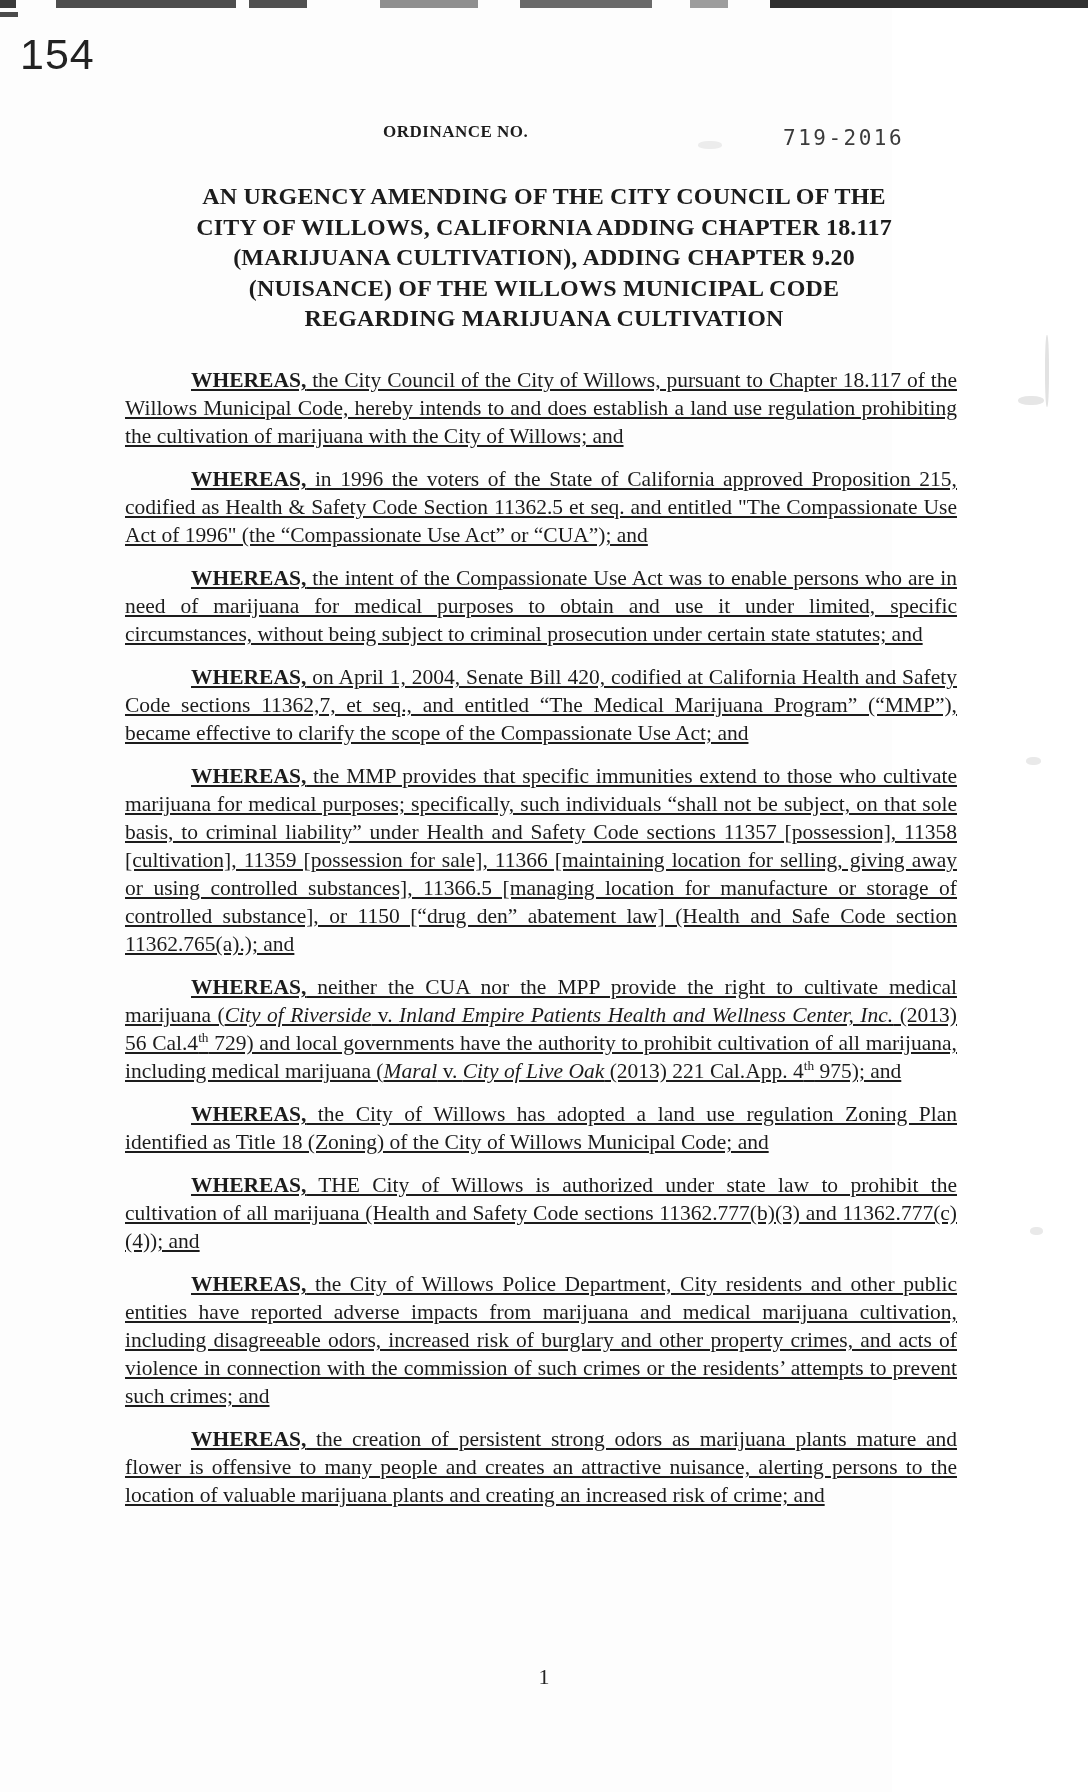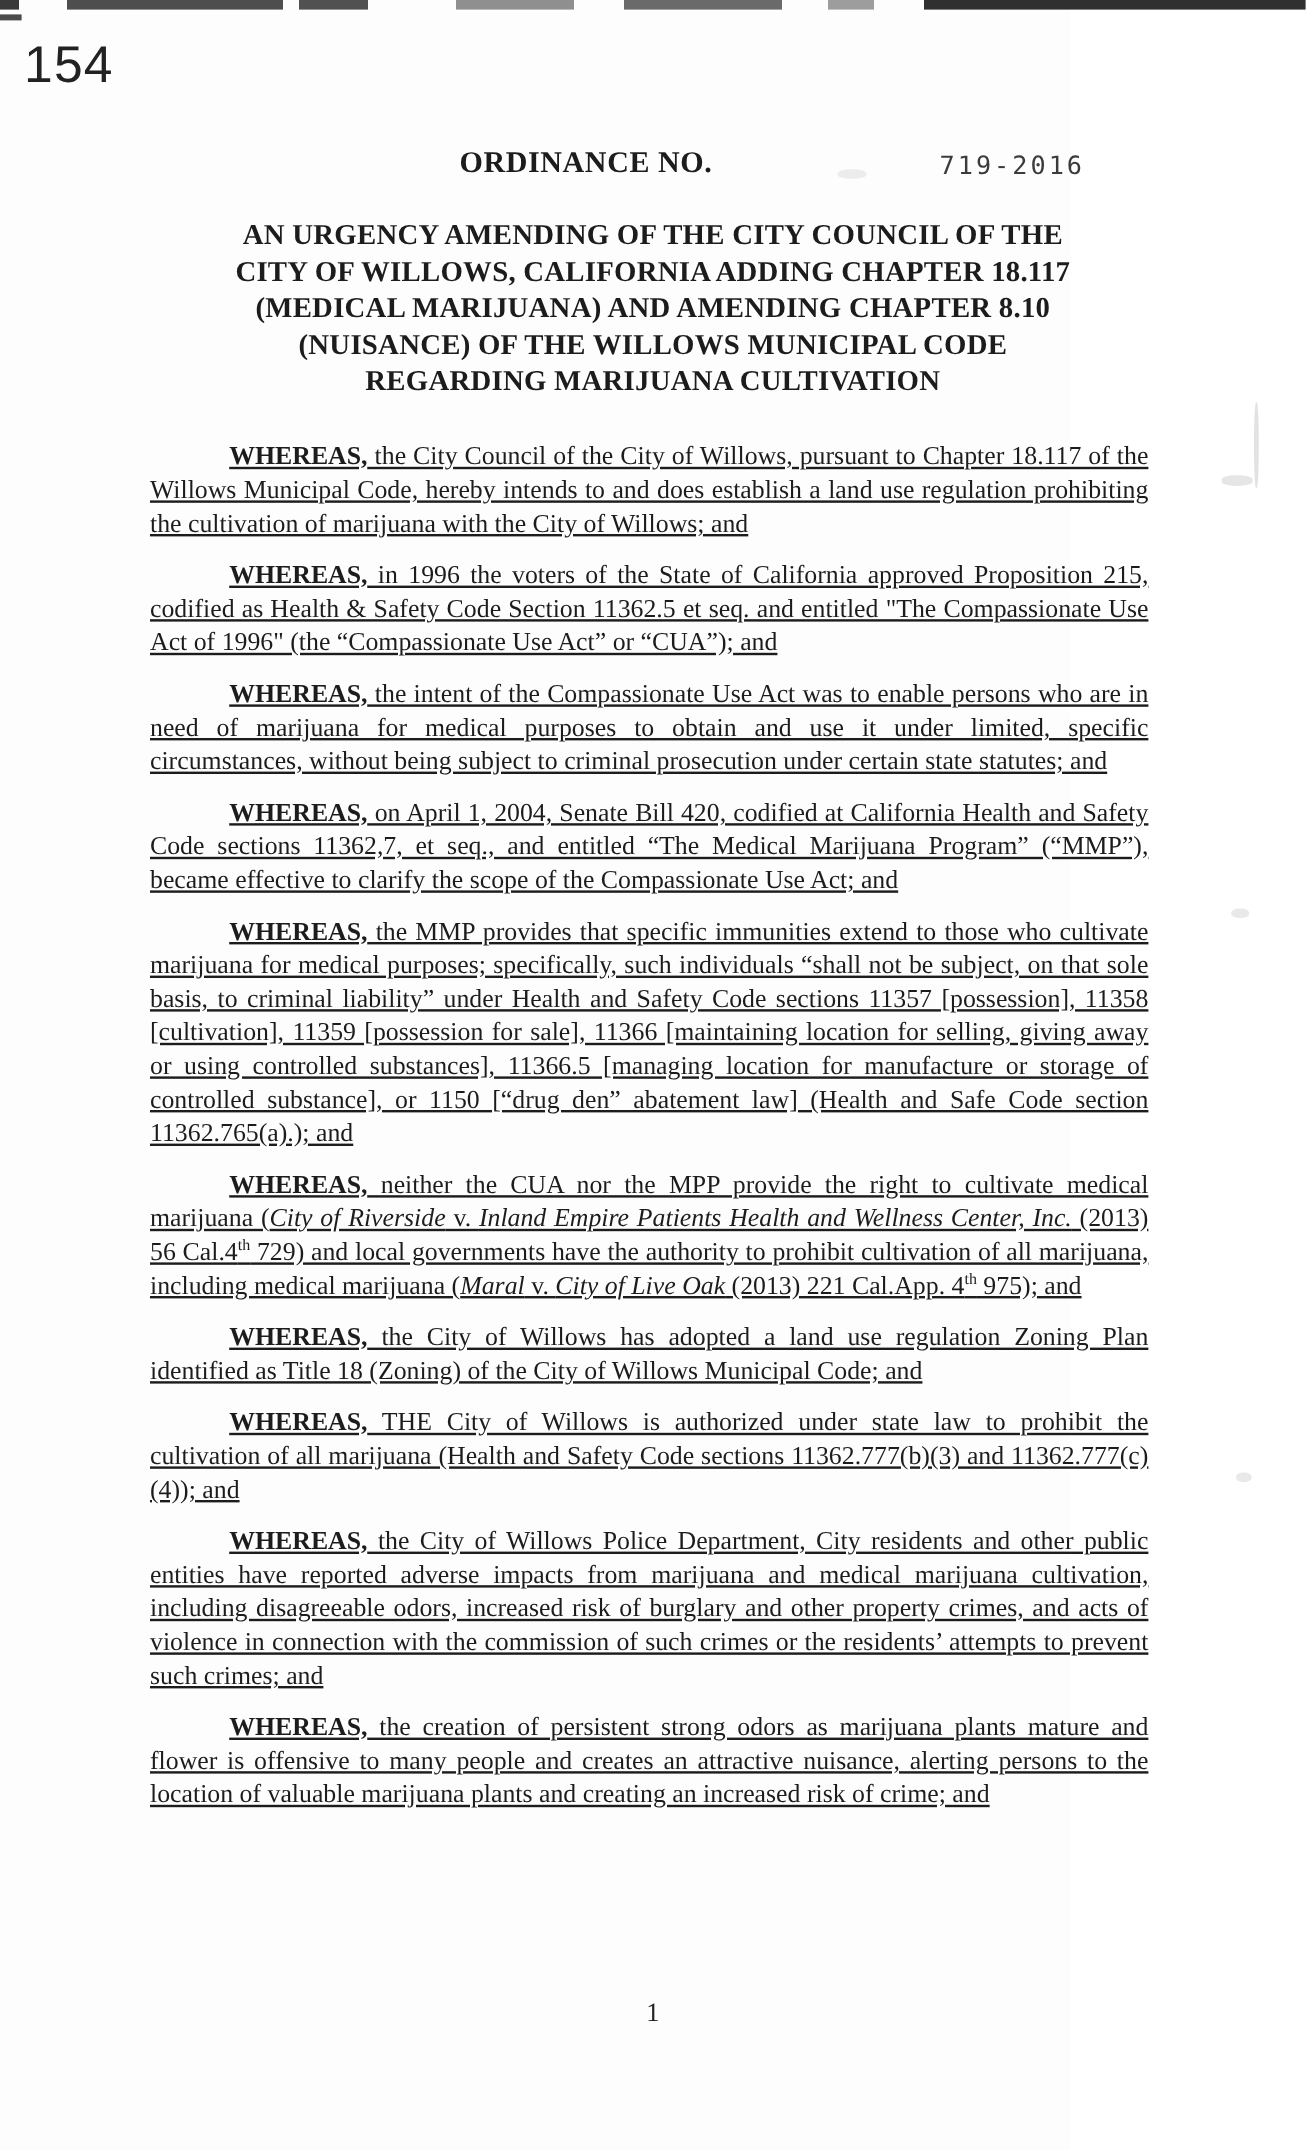--- a/index.html
+++ b/index.html
@@ -33,21 +33,21 @@
     width: 18px; height: 5px; background: #4b4b4b;
   }
   .stamp {
     position: absolute; left: 20px; top: 30px;
     font-family: "Liberation Sans", sans-serif;
     font-size: 43px; letter-spacing: 1px; color: #222;
   }
   .ord-line { position: absolute; top: 122px; left: 0; width: 1088px; height: 34px; }
   .ord-label {
     position: absolute; left: 383px; top: 0;
-    font-weight: bold; font-size: 25px; letter-spacing: 0.5px;
+    font-weight: bold; font-size: 17px; letter-spacing: 0.5px;
   }
   .ord-num {
     position: absolute; left: 740px; top: 4px;
     font-family: "DejaVu Sans Mono", monospace;
     font-size: 21px; letter-spacing: 2.5px; color: #3b3b3b; margin-left: 43px;
   }
   .title-block {
     position: absolute; top: 181px; left: 129px; width: 830px;
     text-align: center; font-weight: bold;
     font-size: 24px; line-height: 30.5px;
@@ -83,21 +83,21 @@
   <div class="stamp">154</div>
 
   <div class="ord-line">
     <span class="ord-label">ORDINANCE NO.</span>
     <span class="ord-num">719-2016</span>
   </div>
 
   <div class="title-block" id="title-block">
       <div class="title-line">AN URGENCY AMENDING OF THE CITY COUNCIL OF THE</div>
       <div class="title-line">CITY OF WILLOWS, CALIFORNIA ADDING CHAPTER 18.117</div>
-      <div class="title-line">(MEDICAL MARIJUANA) AND AMENDING CHAPTER 8.10</div>
+      <div class="title-line">(MARIJUANA CULTIVATION), ADDING CHAPTER 9.20</div>
       <div class="title-line">(NUISANCE) OF THE WILLOWS MUNICIPAL CODE</div>
       <div class="title-line">REGARDING MARIJUANA CULTIVATION</div>
     </div>
 
   <div class="content" id="content">
       <p class="para"><span class="b">WHEREAS,</span><span> the City Council of the City of Willows, pursuant to Chapter 18.117 of the Willows Municipal Code, hereby intends to and does establish a land use regulation prohibiting the cultivation of marijuana with the City of Willows; and</span></p>
       <p class="para"><span class="b">WHEREAS,</span><span> in 1996 the voters of the State of California approved Proposition 215, codified as Health &amp; Safety Code Section 11362.5 et seq. and entitled "The Compassionate Use Act of 1996" (the “Compassionate Use Act” or “CUA”); and</span></p>
       <p class="para"><span class="b">WHEREAS,</span><span> the intent of the Compassionate Use Act was to enable persons who are in need of marijuana for medical purposes to obtain and use it under limited, specific circumstances, without being subject to criminal prosecution under certain state statutes; and</span></p>
       <p class="para"><span class="b">WHEREAS,</span><span> on April 1, 2004, Senate Bill 420, codified at California Health and Safety Code sections 11362,7, et seq., and entitled “The Medical Marijuana Program” (“MMP”), became effective to clarify the scope of the Compassionate Use Act; and</span></p>
       <p class="para"><span class="b">WHEREAS,</span><span> the MMP provides that specific immunities extend to those who cultivate marijuana for medical purposes; specifically, such individuals “shall not be subject, on that sole basis, to criminal liability” under Health and Safety Code sections 11357 [possession], 11358 [cultivation], 11359 [possession for sale], 11366 [maintaining location for selling, giving away or using controlled substances], 11366.5 [managing location for manufacture or storage of controlled substance], or 1150 [“drug den” abatement law] (Health and Safe Code section 11362.765(a).); and</span></p>

